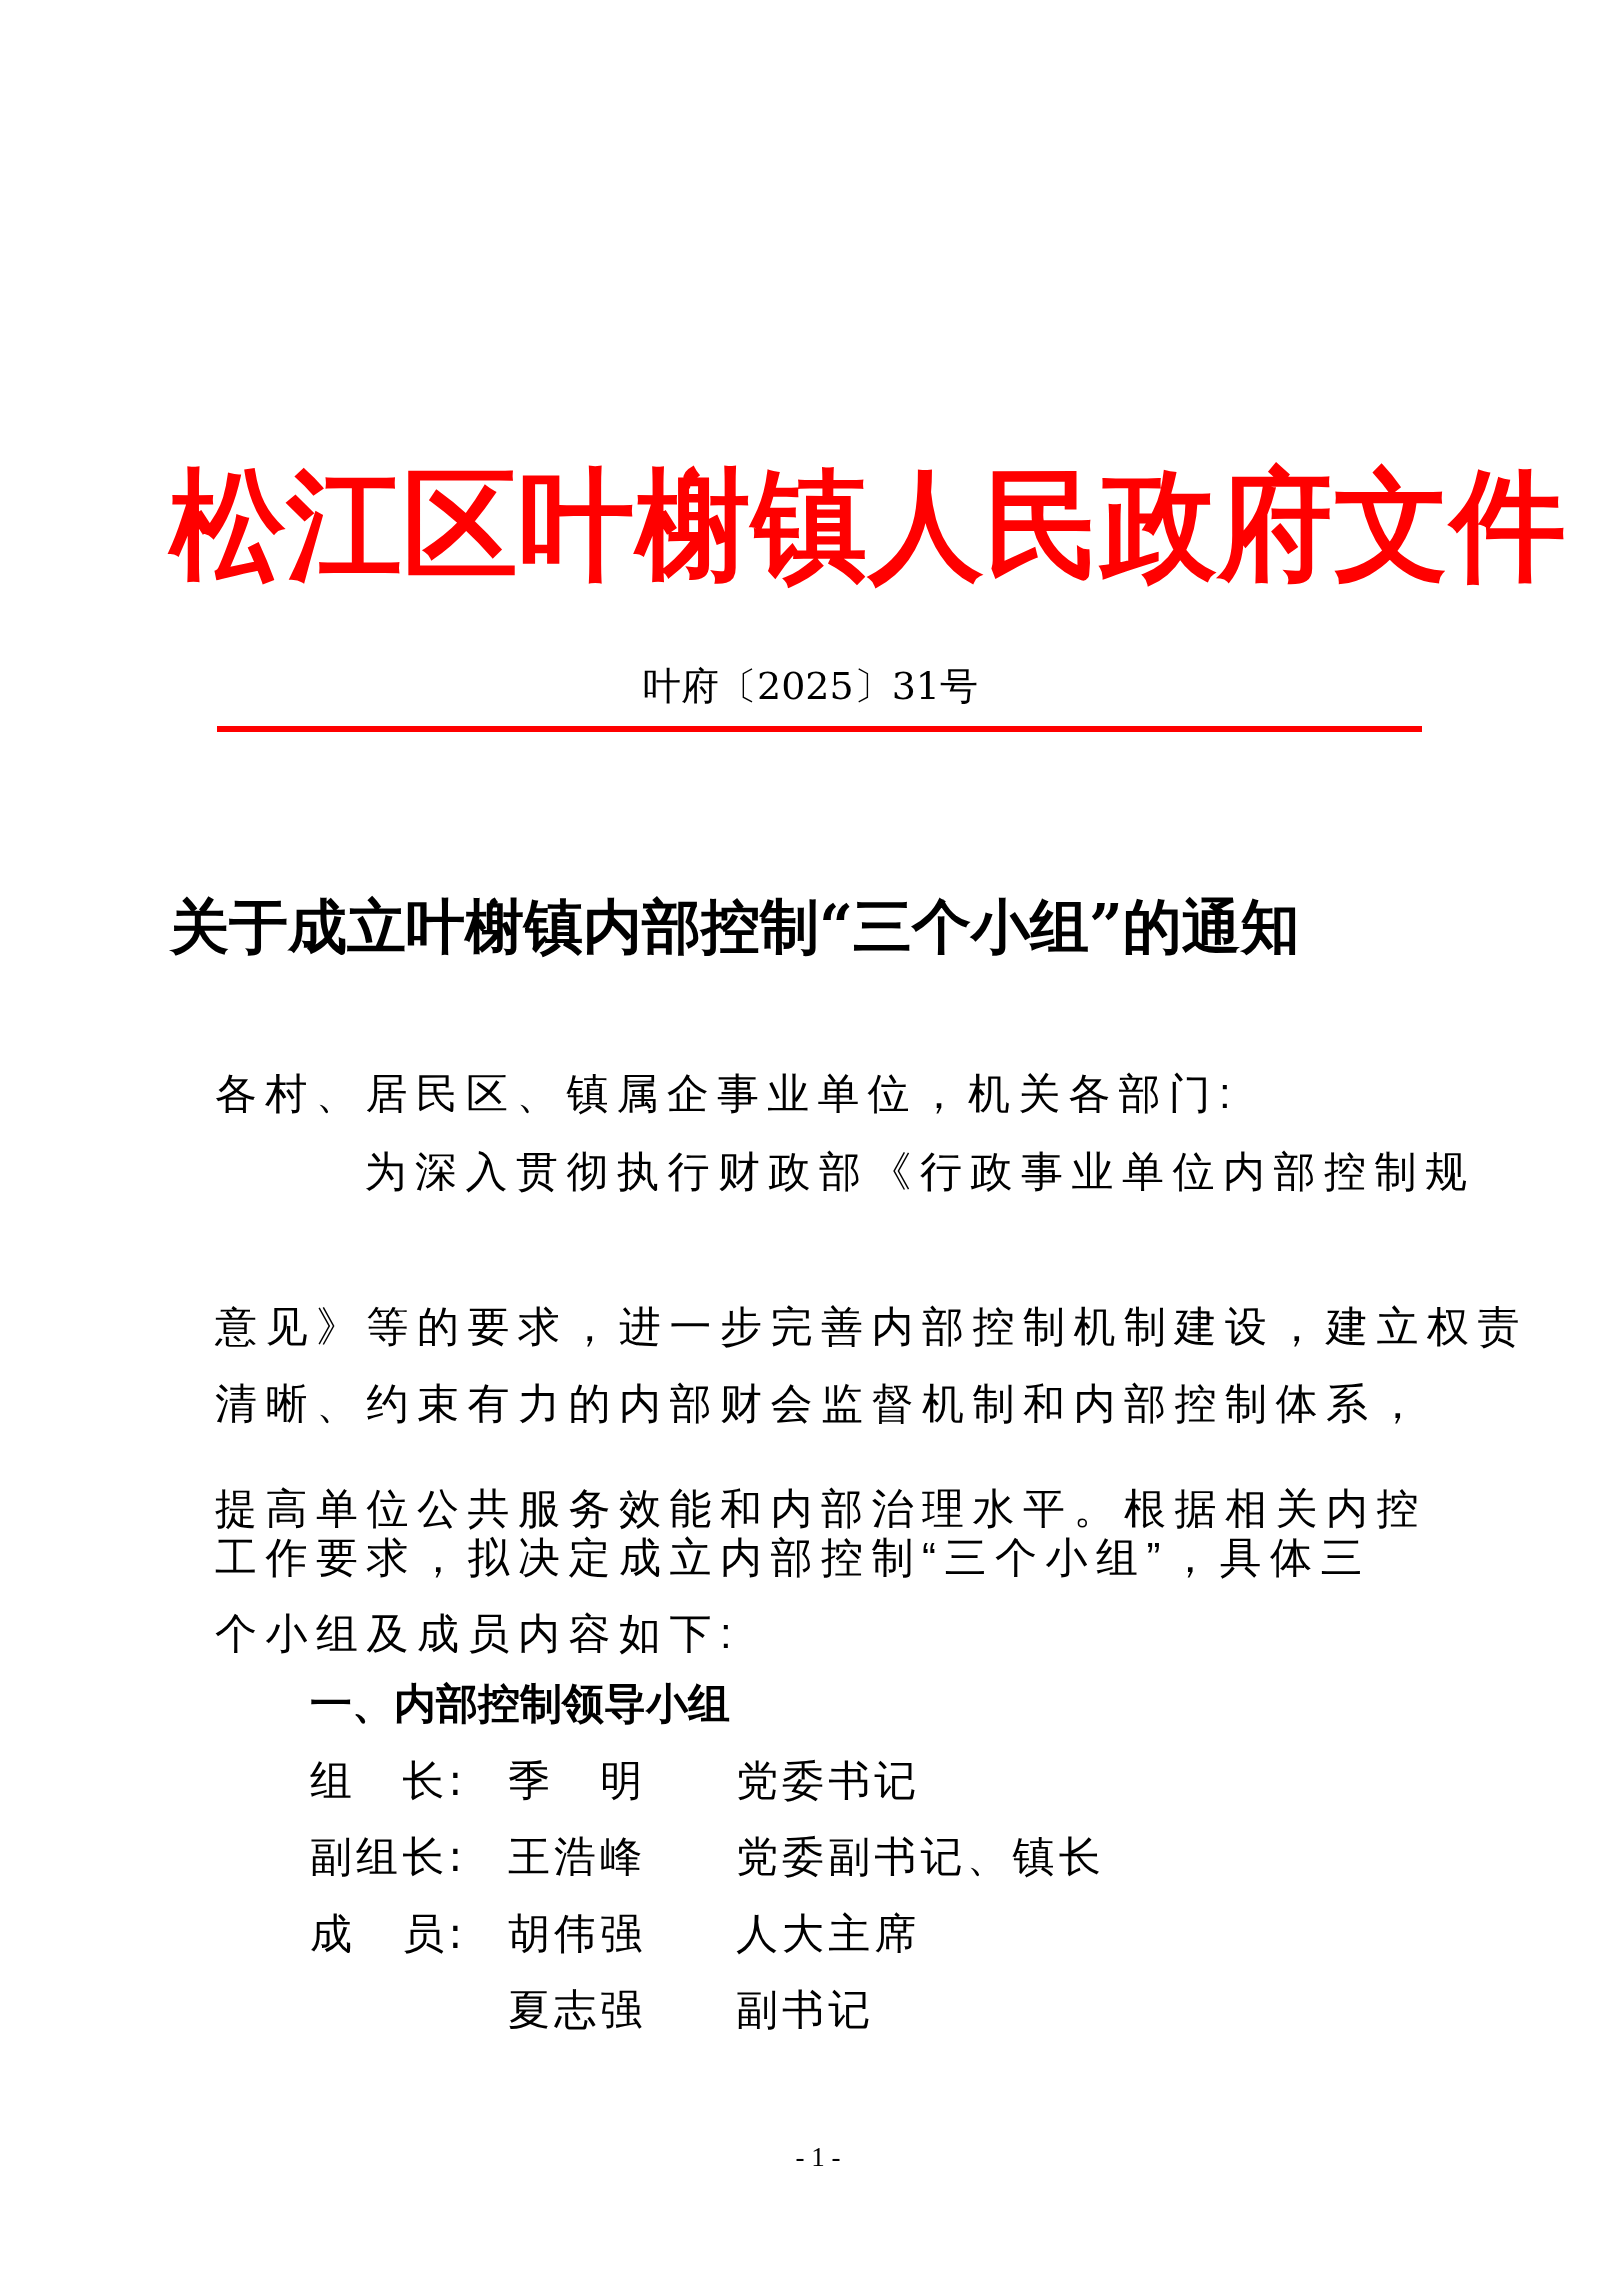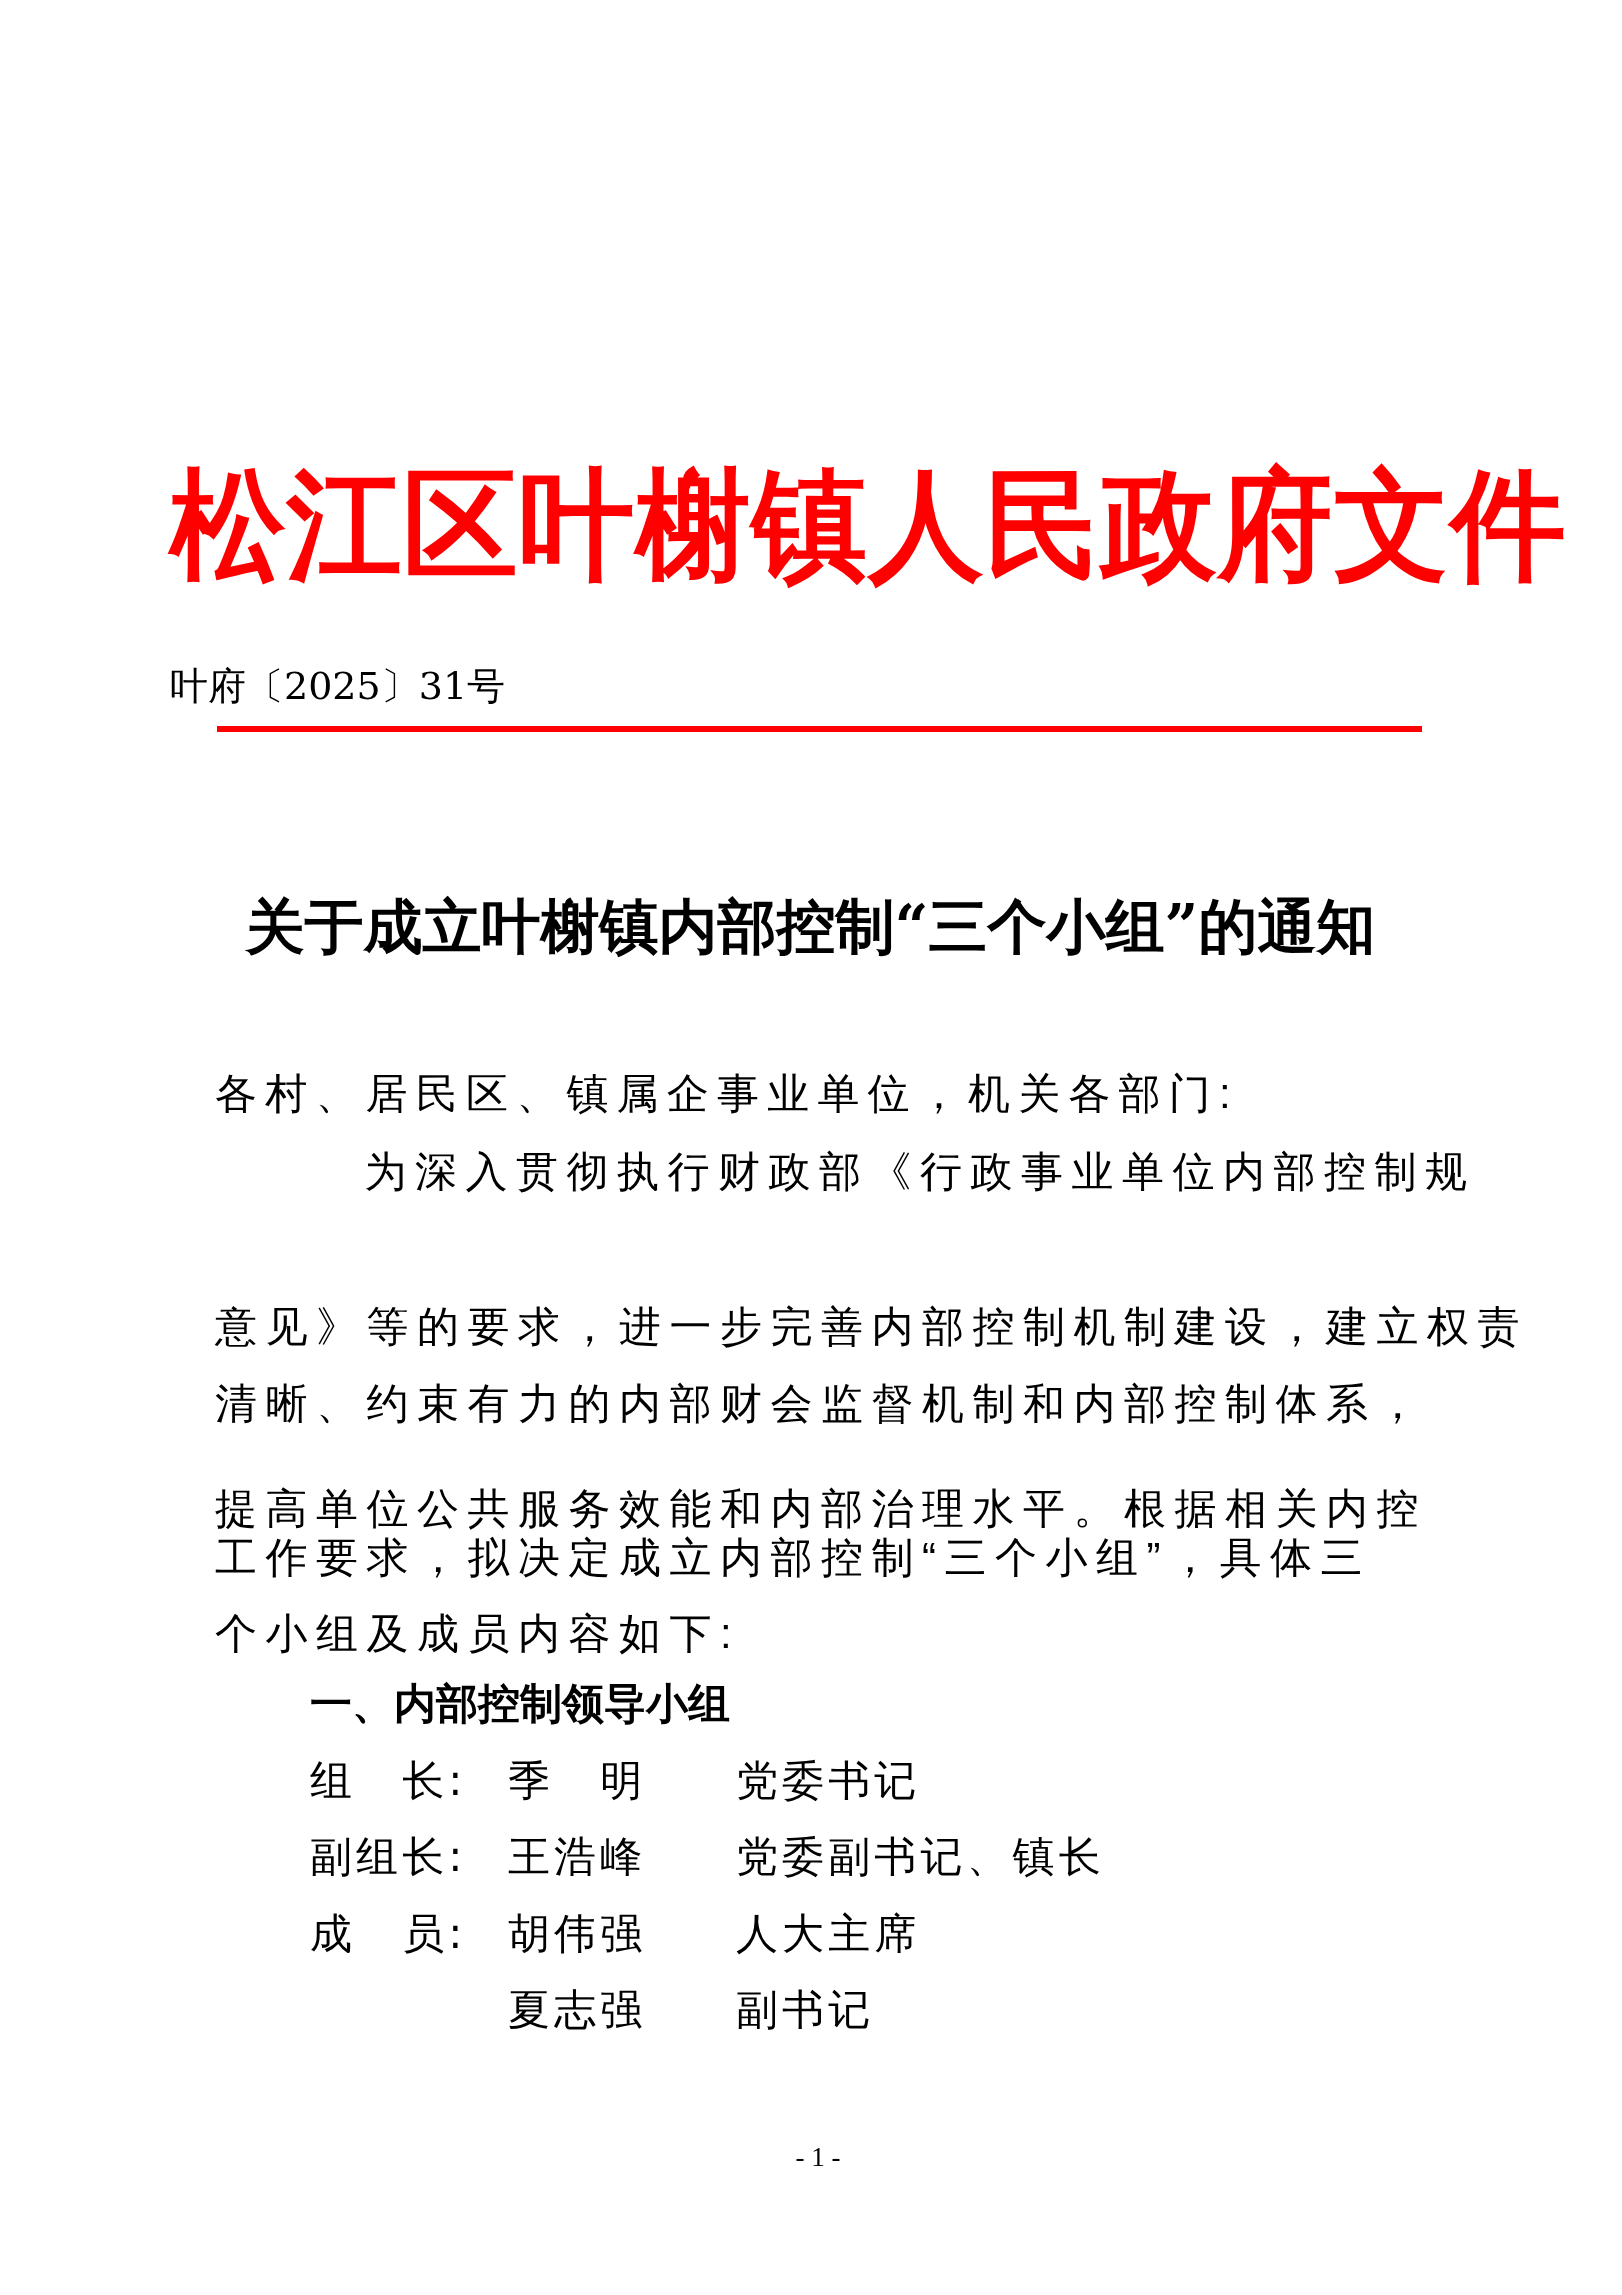--- a/index.html
+++ b/index.html
@@ -5,26 +5,26 @@
     html, body { margin: 0; padding: 0; background: #ffffff; }
     body { width: 1623px; height: 2295px; position: relative; overflow: hidden; color: #000; }
     .page { position: absolute; left: 0; top: 0; width: 1623px; height: 2295px; }
     .red-header {
       position: absolute; left: 170px; top: 463px; width: 1281px; text-align: center;
       color: #ff0000; font-family: "DejaVu Serif", serif; font-weight: bold;
       font-size: 115px; line-height: 123px; letter-spacing: 1.4px;
       transform: scaleY(1.05); white-space: nowrap;
     }
     .doc-number {
-      position: absolute; left: 170px; top: 662px; width: 1281px; text-align: left;
+      position: absolute; left: 170px; top: 662px; width: 1281px; text-align: center;
       font-family: "DejaVu Serif", serif; font-size: 38px; line-height: 48px; white-space: nowrap;
     }
     .red-rule { position: absolute; left: 217px; top: 726px; width: 1205px; height: 5.5px; background: #ff0000; }
     .title {
-      position: absolute; left: 170px; top: 889px; width: 1281px; text-align: center;
+      position: absolute; left: 170px; top: 889px; width: 1281px; text-align: left;
       font-family: "DejaVu Serif", serif; font-weight: bold; font-size: 59px; line-height: 75px; white-space: nowrap;
     }
     .body-text {
       position: absolute; left: 215px; width: 1213px;
       font-family: Liberation Sans, sans-serif; font-size: 42px; line-height: 48px; white-space: nowrap;
       letter-spacing: 8.9px;
     }
     .salutation { top: 1070px; letter-spacing: 8.2px; }
     .para-line { letter-spacing: 8.5px; }
     .section-heading {

